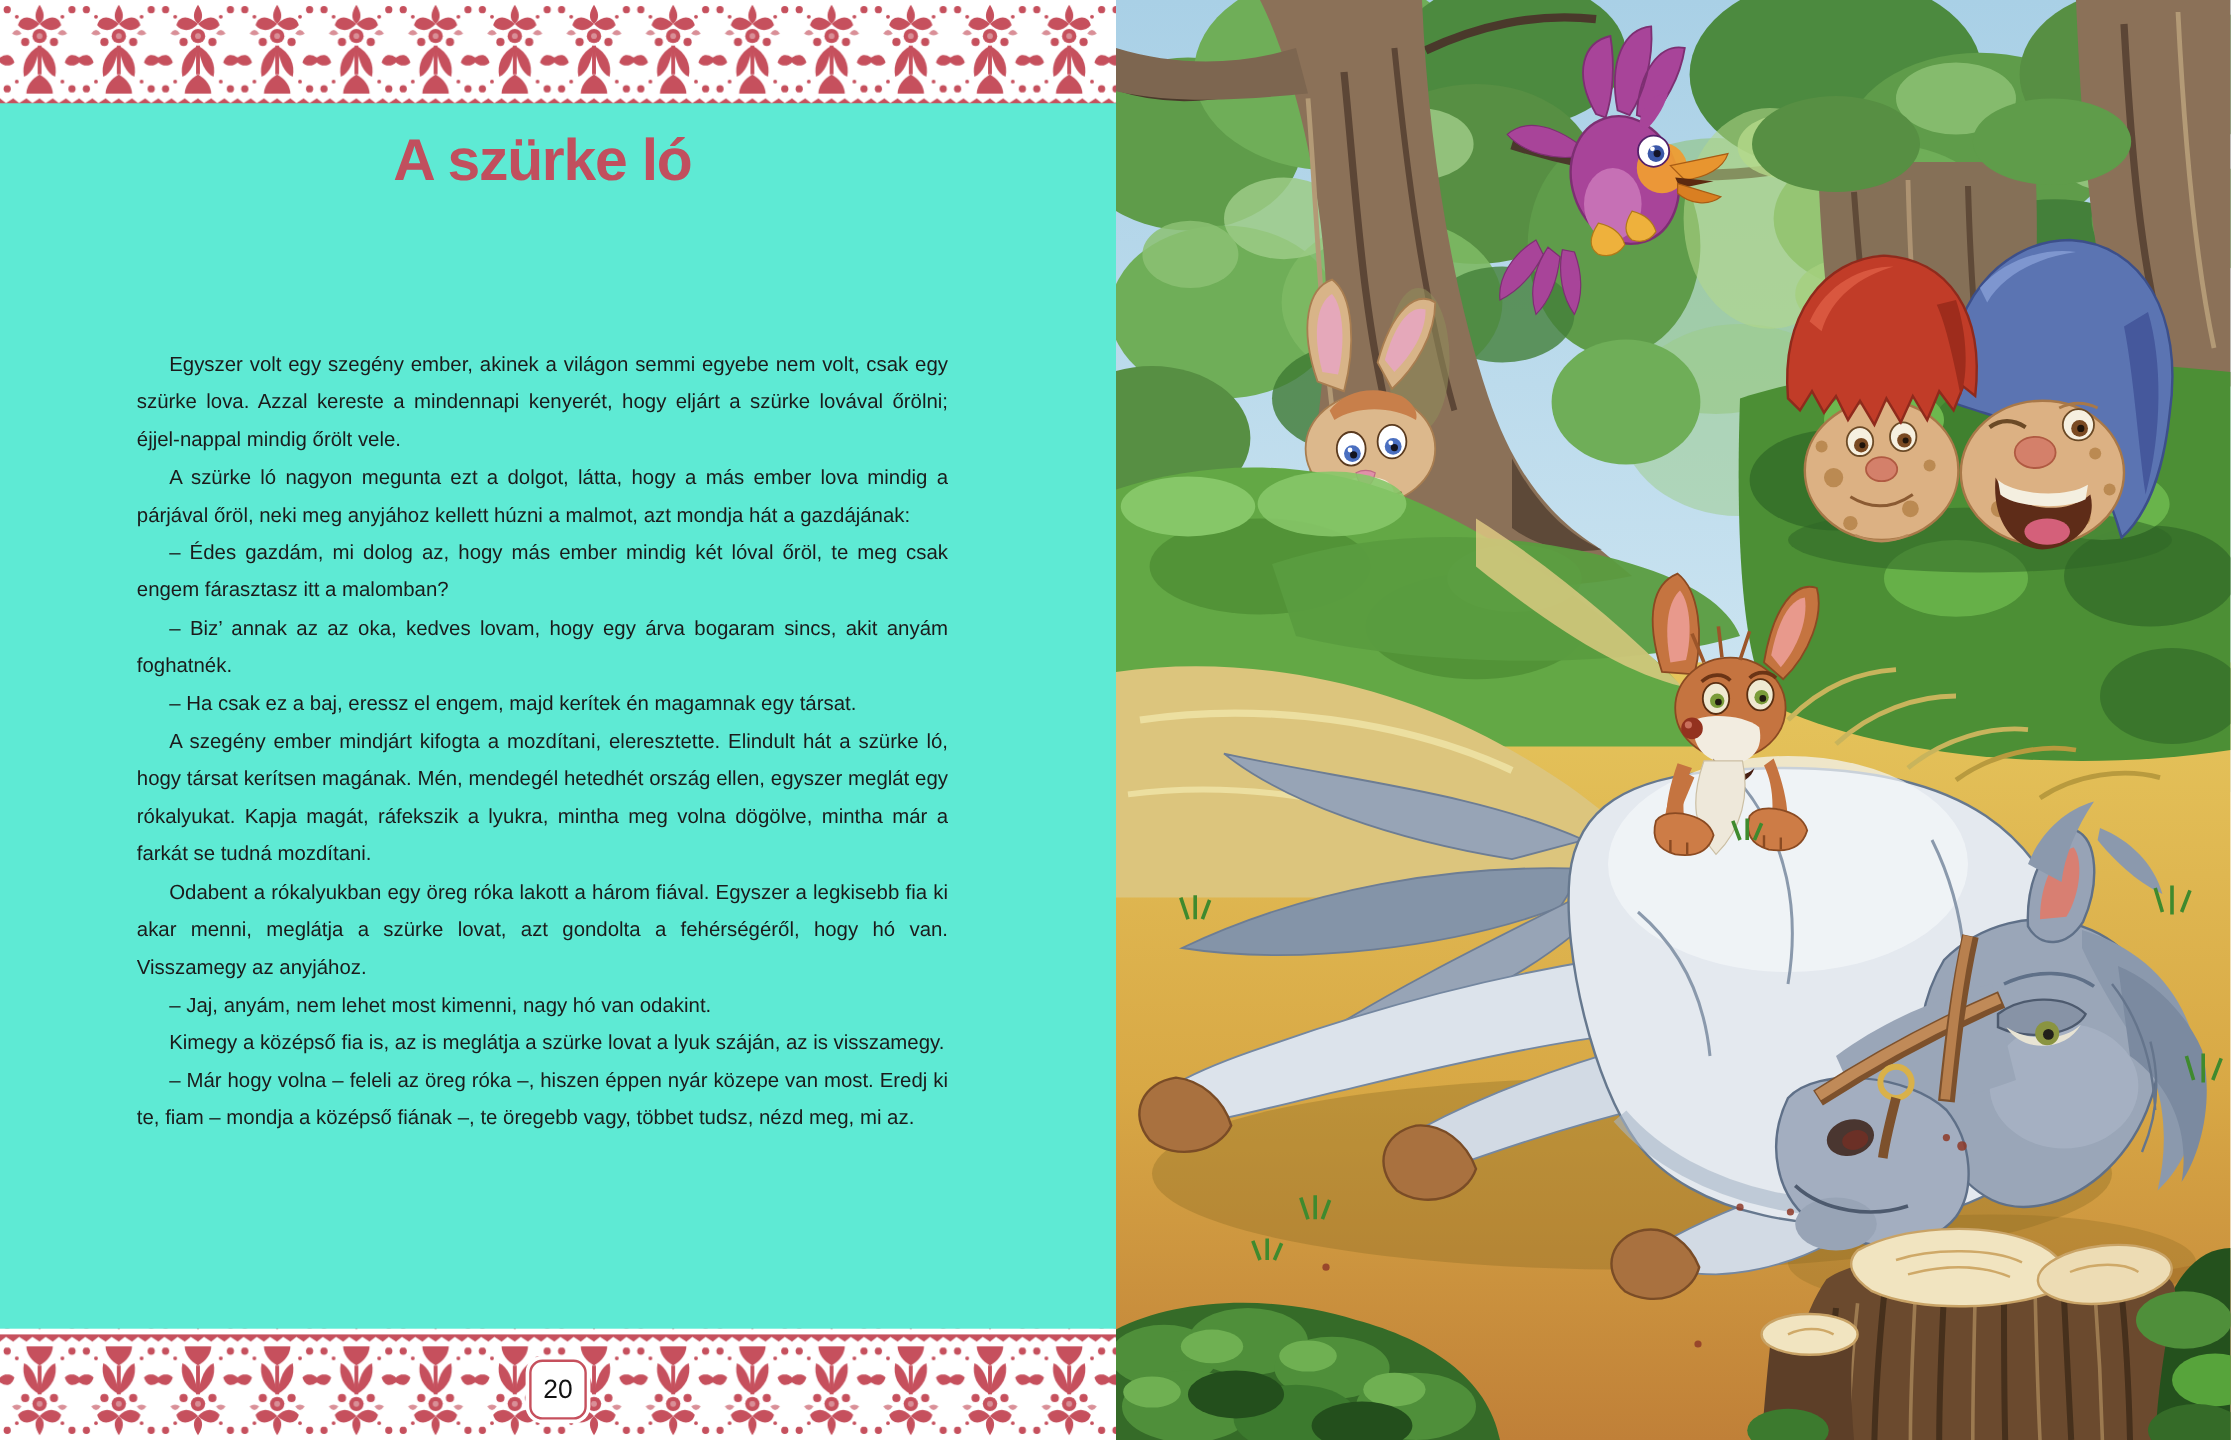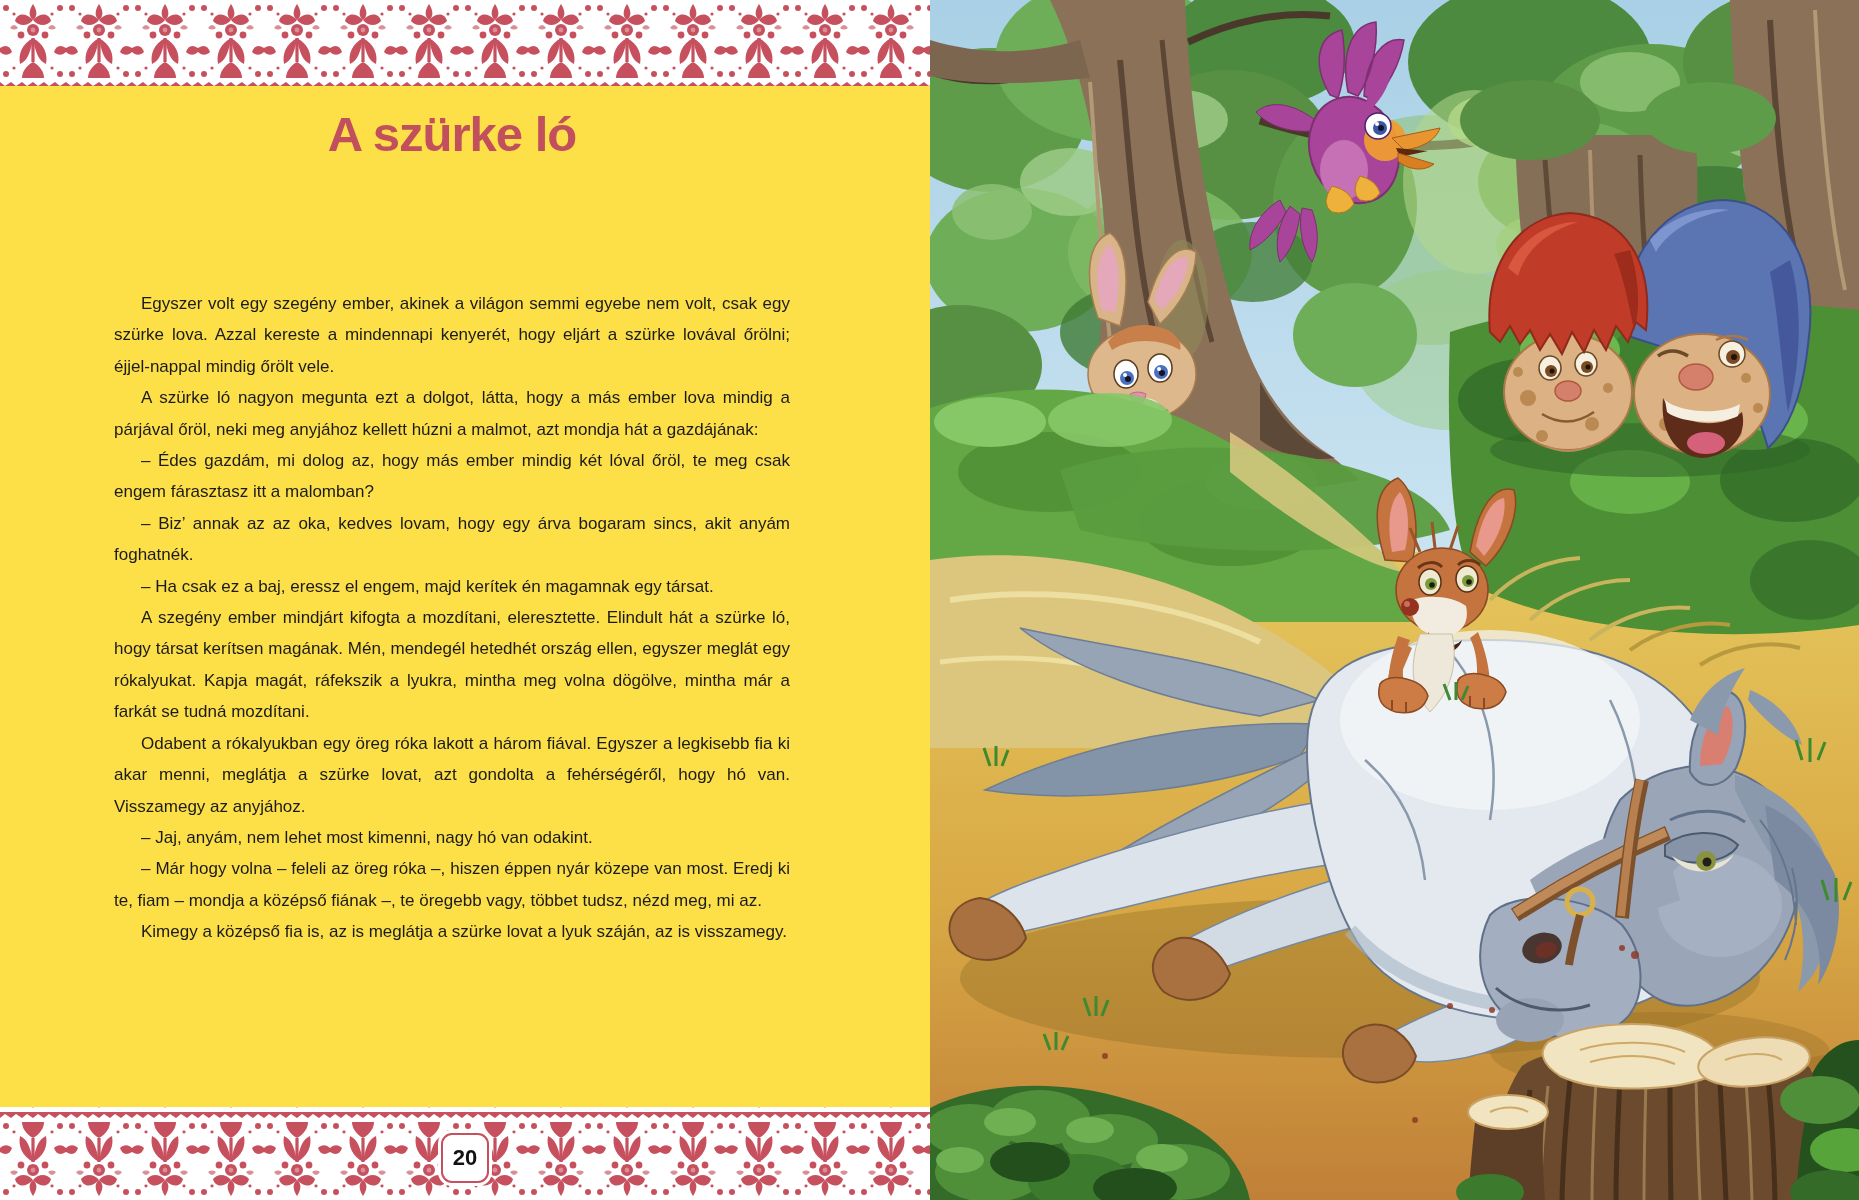--- a/index.html
+++ b/index.html
@@ -1,28 +1,28 @@
 <!DOCTYPE html>
 <html><head>
 <meta charset="utf-8">
 <style>
   html,body{margin:0;padding:0;background:#fff;}
   #screen{position:relative;width:1859px;height:1200px;overflow:hidden;background:#ffffff;font-family:"Liberation Sans",sans-serif;}
-  .page-left{position:absolute;left:0;top:0;width:930px;height:1200px;background:#fde047;}
+  .page-left{position:absolute;left:0;top:0;width:930px;height:1200px;background:#5eead4;}
   .border-band{position:absolute;left:0;width:930px;overflow:hidden;}
   .border-top{top:0;height:86px;}
   .border-bottom{top:1107px;height:93px;transform:scaleY(-1);}
   .page-title{position:absolute;top:106px;left:114px;width:676px;margin:0;text-align:center;
     font-size:49px;font-weight:bold;letter-spacing:-1px;color:#c14f5e;}
   .story{position:absolute;top:288px;left:114px;width:676px;height:819px;overflow:hidden;
     font-size:17px;line-height:31.4px;color:#1b1b1b;text-align:justify;}
   .story p{margin:0;padding:0;text-indent:27px;}
   .page-badge{position:absolute;top:1133px;left:441px;width:44px;height:46px;background:#ffffff;
     border:2px solid #c6505d;border-radius:11px;display:flex;align-items:center;justify-content:center;
-    font-size:22px;font-weight:bold;color:#121212;z-index:3;box-shadow:0 0 0 3px #ffffff;}
+    font-size:22px;font-weight:normal;color:#121212;z-index:3;box-shadow:0 0 0 3px #ffffff;}
   .illustration{position:absolute;left:930px;top:0;width:929px;height:1200px;}
   .illustration svg{display:block;}
 </style>
 </head>
 <body>
 <div id="screen">
 
   <div class="page-left">
 
     <div class="border-band border-top">
@@ -68,22 +68,22 @@
 
     <div class="story">
         <p class="para">Egyszer volt egy szegény ember, akinek a világon semmi egyebe nem volt, csak egy szürke lova. Azzal kereste a mindennapi kenyerét, hogy eljárt a szürke lovával őrölni; éjjel-nappal mindig őrölt vele.</p>
         <p class="para">A szürke ló nagyon megunta ezt a dolgot, látta, hogy a más ember lova mindig a párjával őröl, neki meg anyjához kellett húzni a malmot, azt mondja hát a gazdájának:</p>
         <p class="para">– Édes gazdám, mi dolog az, hogy más ember mindig két lóval őröl, te meg csak engem fárasztasz itt a malomban?</p>
         <p class="para">– Biz’ annak az az oka, kedves lovam, hogy egy árva bogaram sincs, akit anyám foghatnék.</p>
         <p class="para">– Ha csak ez a baj, eressz el engem, majd kerítek én magamnak egy társat.</p>
         <p class="para">A szegény ember mindjárt kifogta a mozdítani, eleresztette. Elindult hát a szürke ló, hogy társat kerítsen magának. Mén, mendegél hetedhét ország ellen, egyszer meglát egy rókalyukat. Kapja magát, ráfekszik a lyukra, mintha meg volna dögölve, mintha már a farkát se tudná mozdítani.</p>
         <p class="para">Odabent a rókalyukban egy öreg róka lakott a három fiával. Egyszer a legkisebb fia ki akar menni, meglátja a szürke lovat, azt gondolta a fehérségéről, hogy hó van. Visszamegy az anyjához.</p>
         <p class="para">– Jaj, anyám, nem lehet most kimenni, nagy hó van odakint.</p>
+        <p class="para">Kimegy a középső fia is, az is meglátja a szürke lovat a lyuk száján, az is visszamegy.</p>
         <p class="para">– Már hogy volna – feleli az öreg róka –, hiszen éppen nyár közepe van most. Eredj ki te, fiam – mondja a középső fiának –, te öregebb vagy, többet tudsz, nézd meg, mi az.</p>
-        <p class="para">Kimegy a középső fia is, az is meglátja a szürke lovat a lyuk száján, az is visszamegy.</p>
       </div>
 
     <div class="border-band border-bottom">
       <svg width="930" height="93" xmlns="http://www.w3.org/2000/svg">
         <rect width="930" height="93" fill="url(#damask)"></rect>
       </svg>
     </div>
 
     <div class="page-badge">
       <span>20</span>

